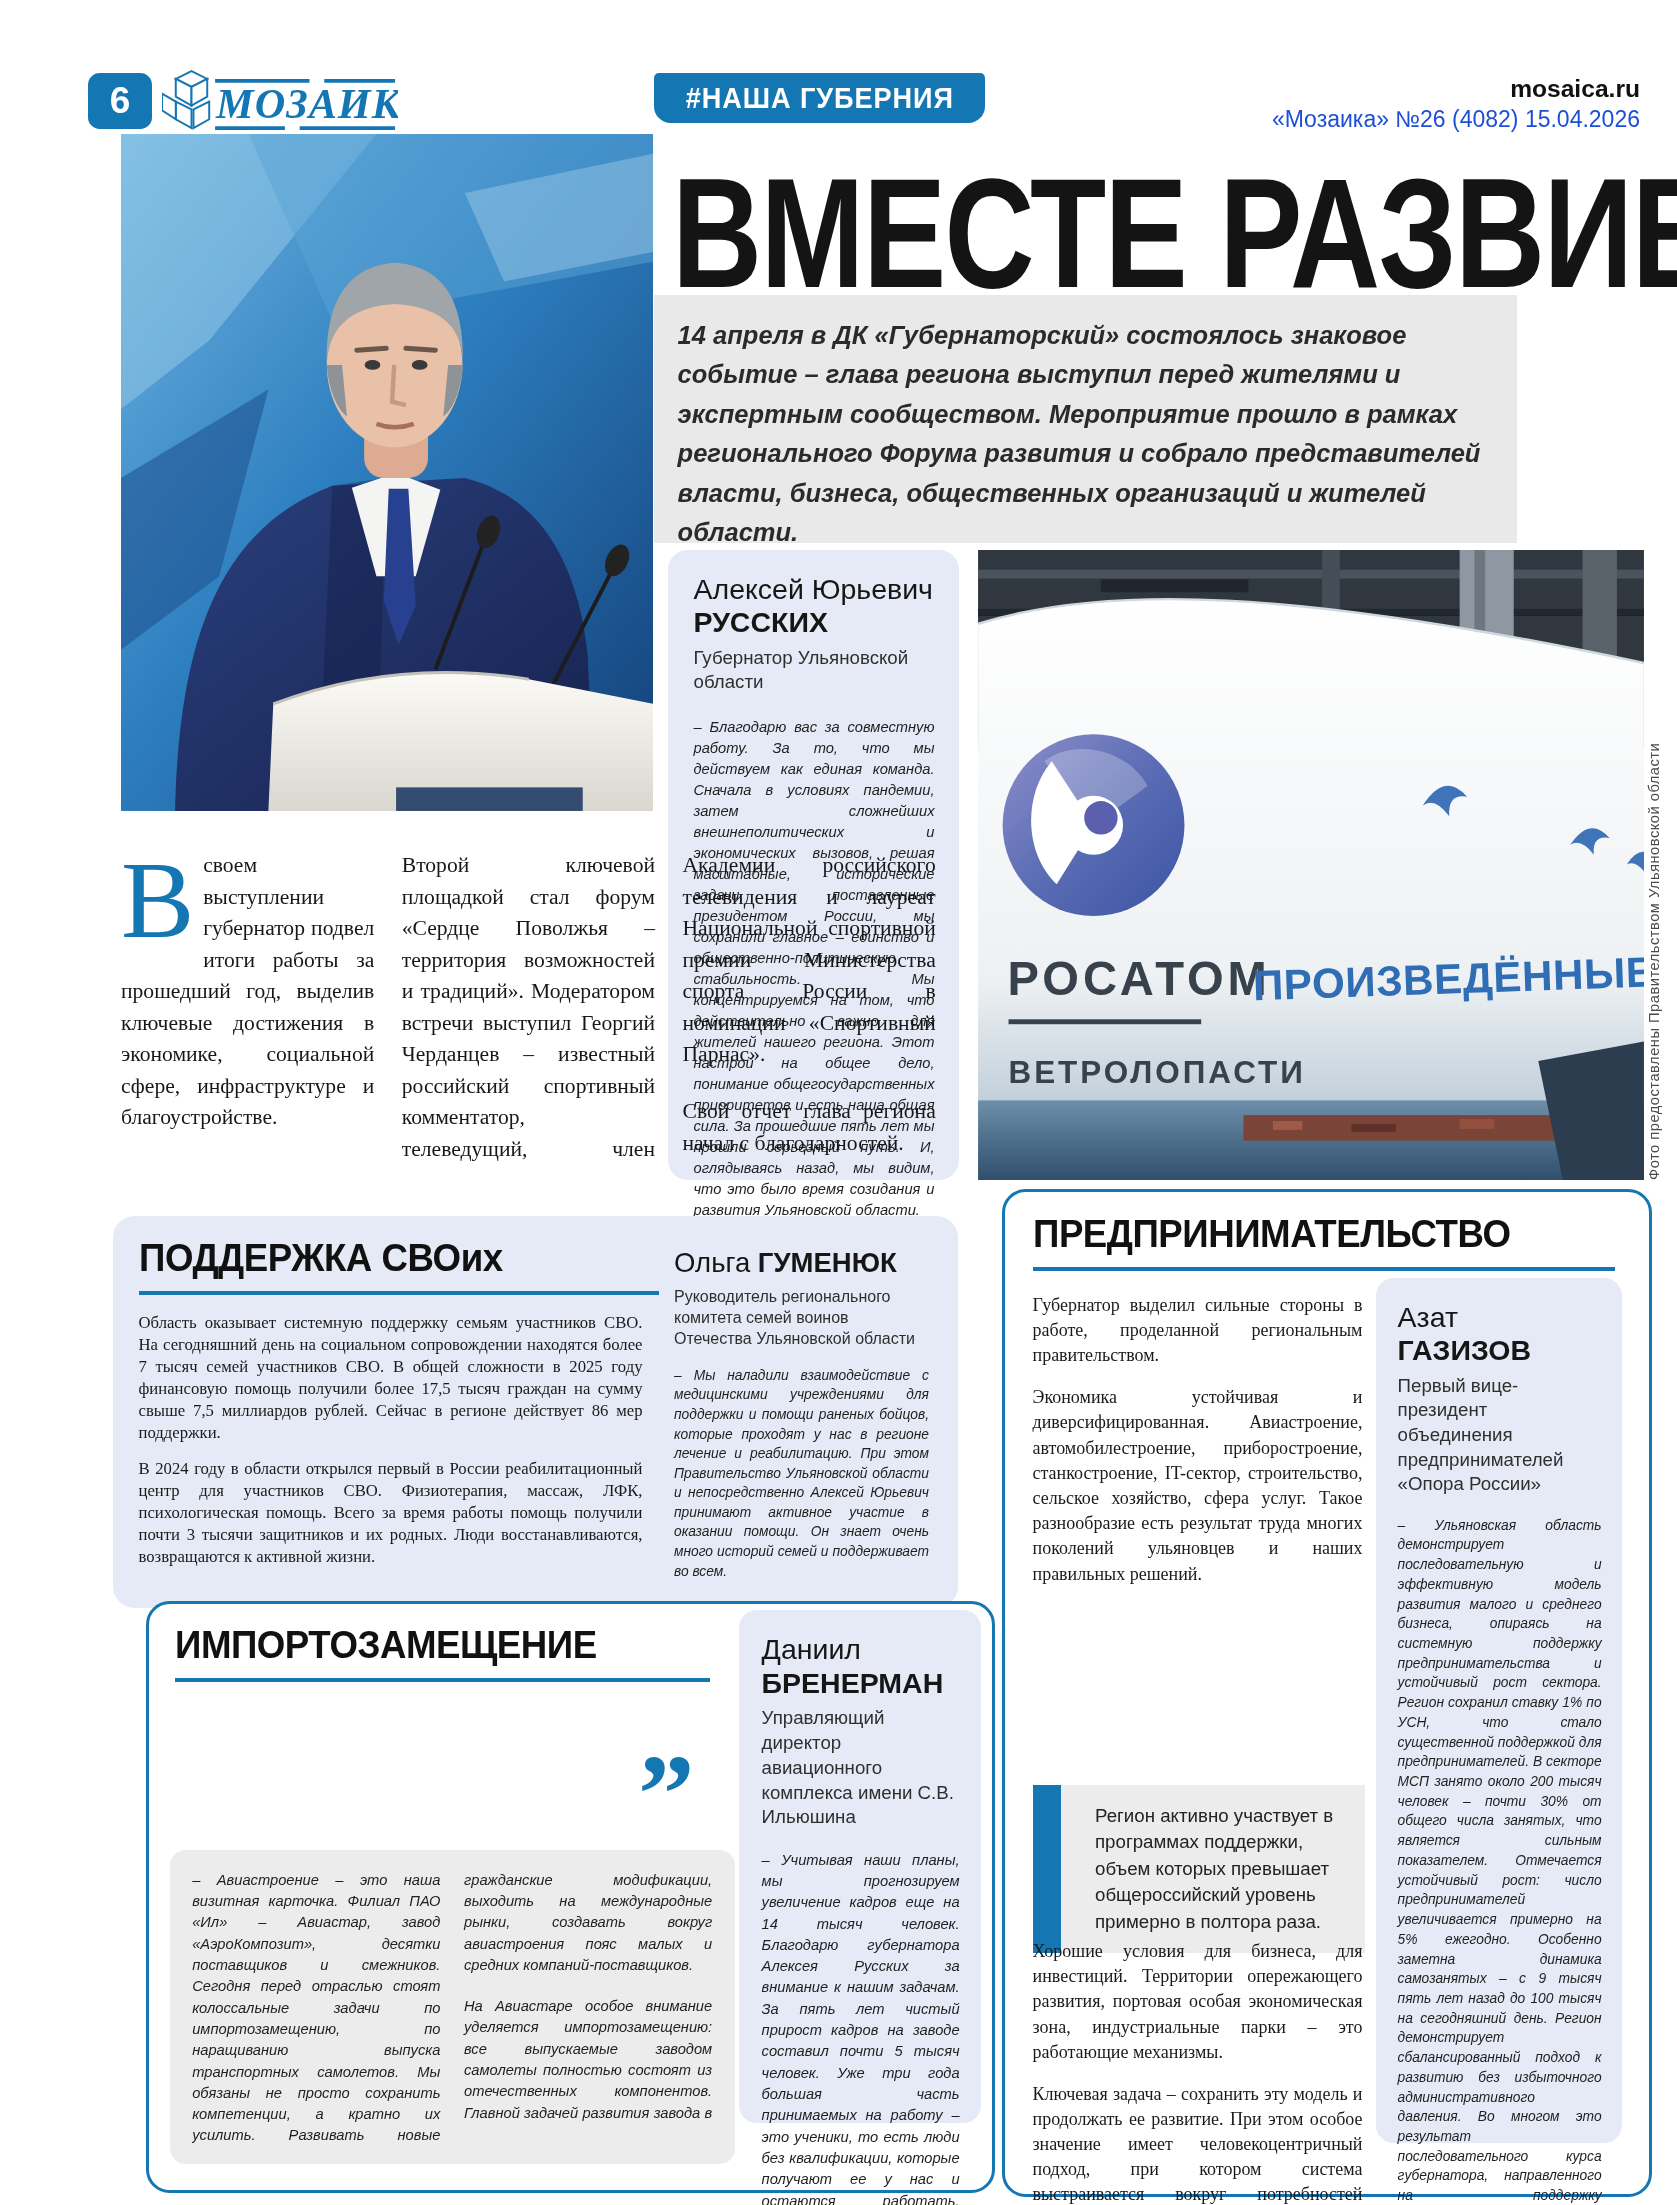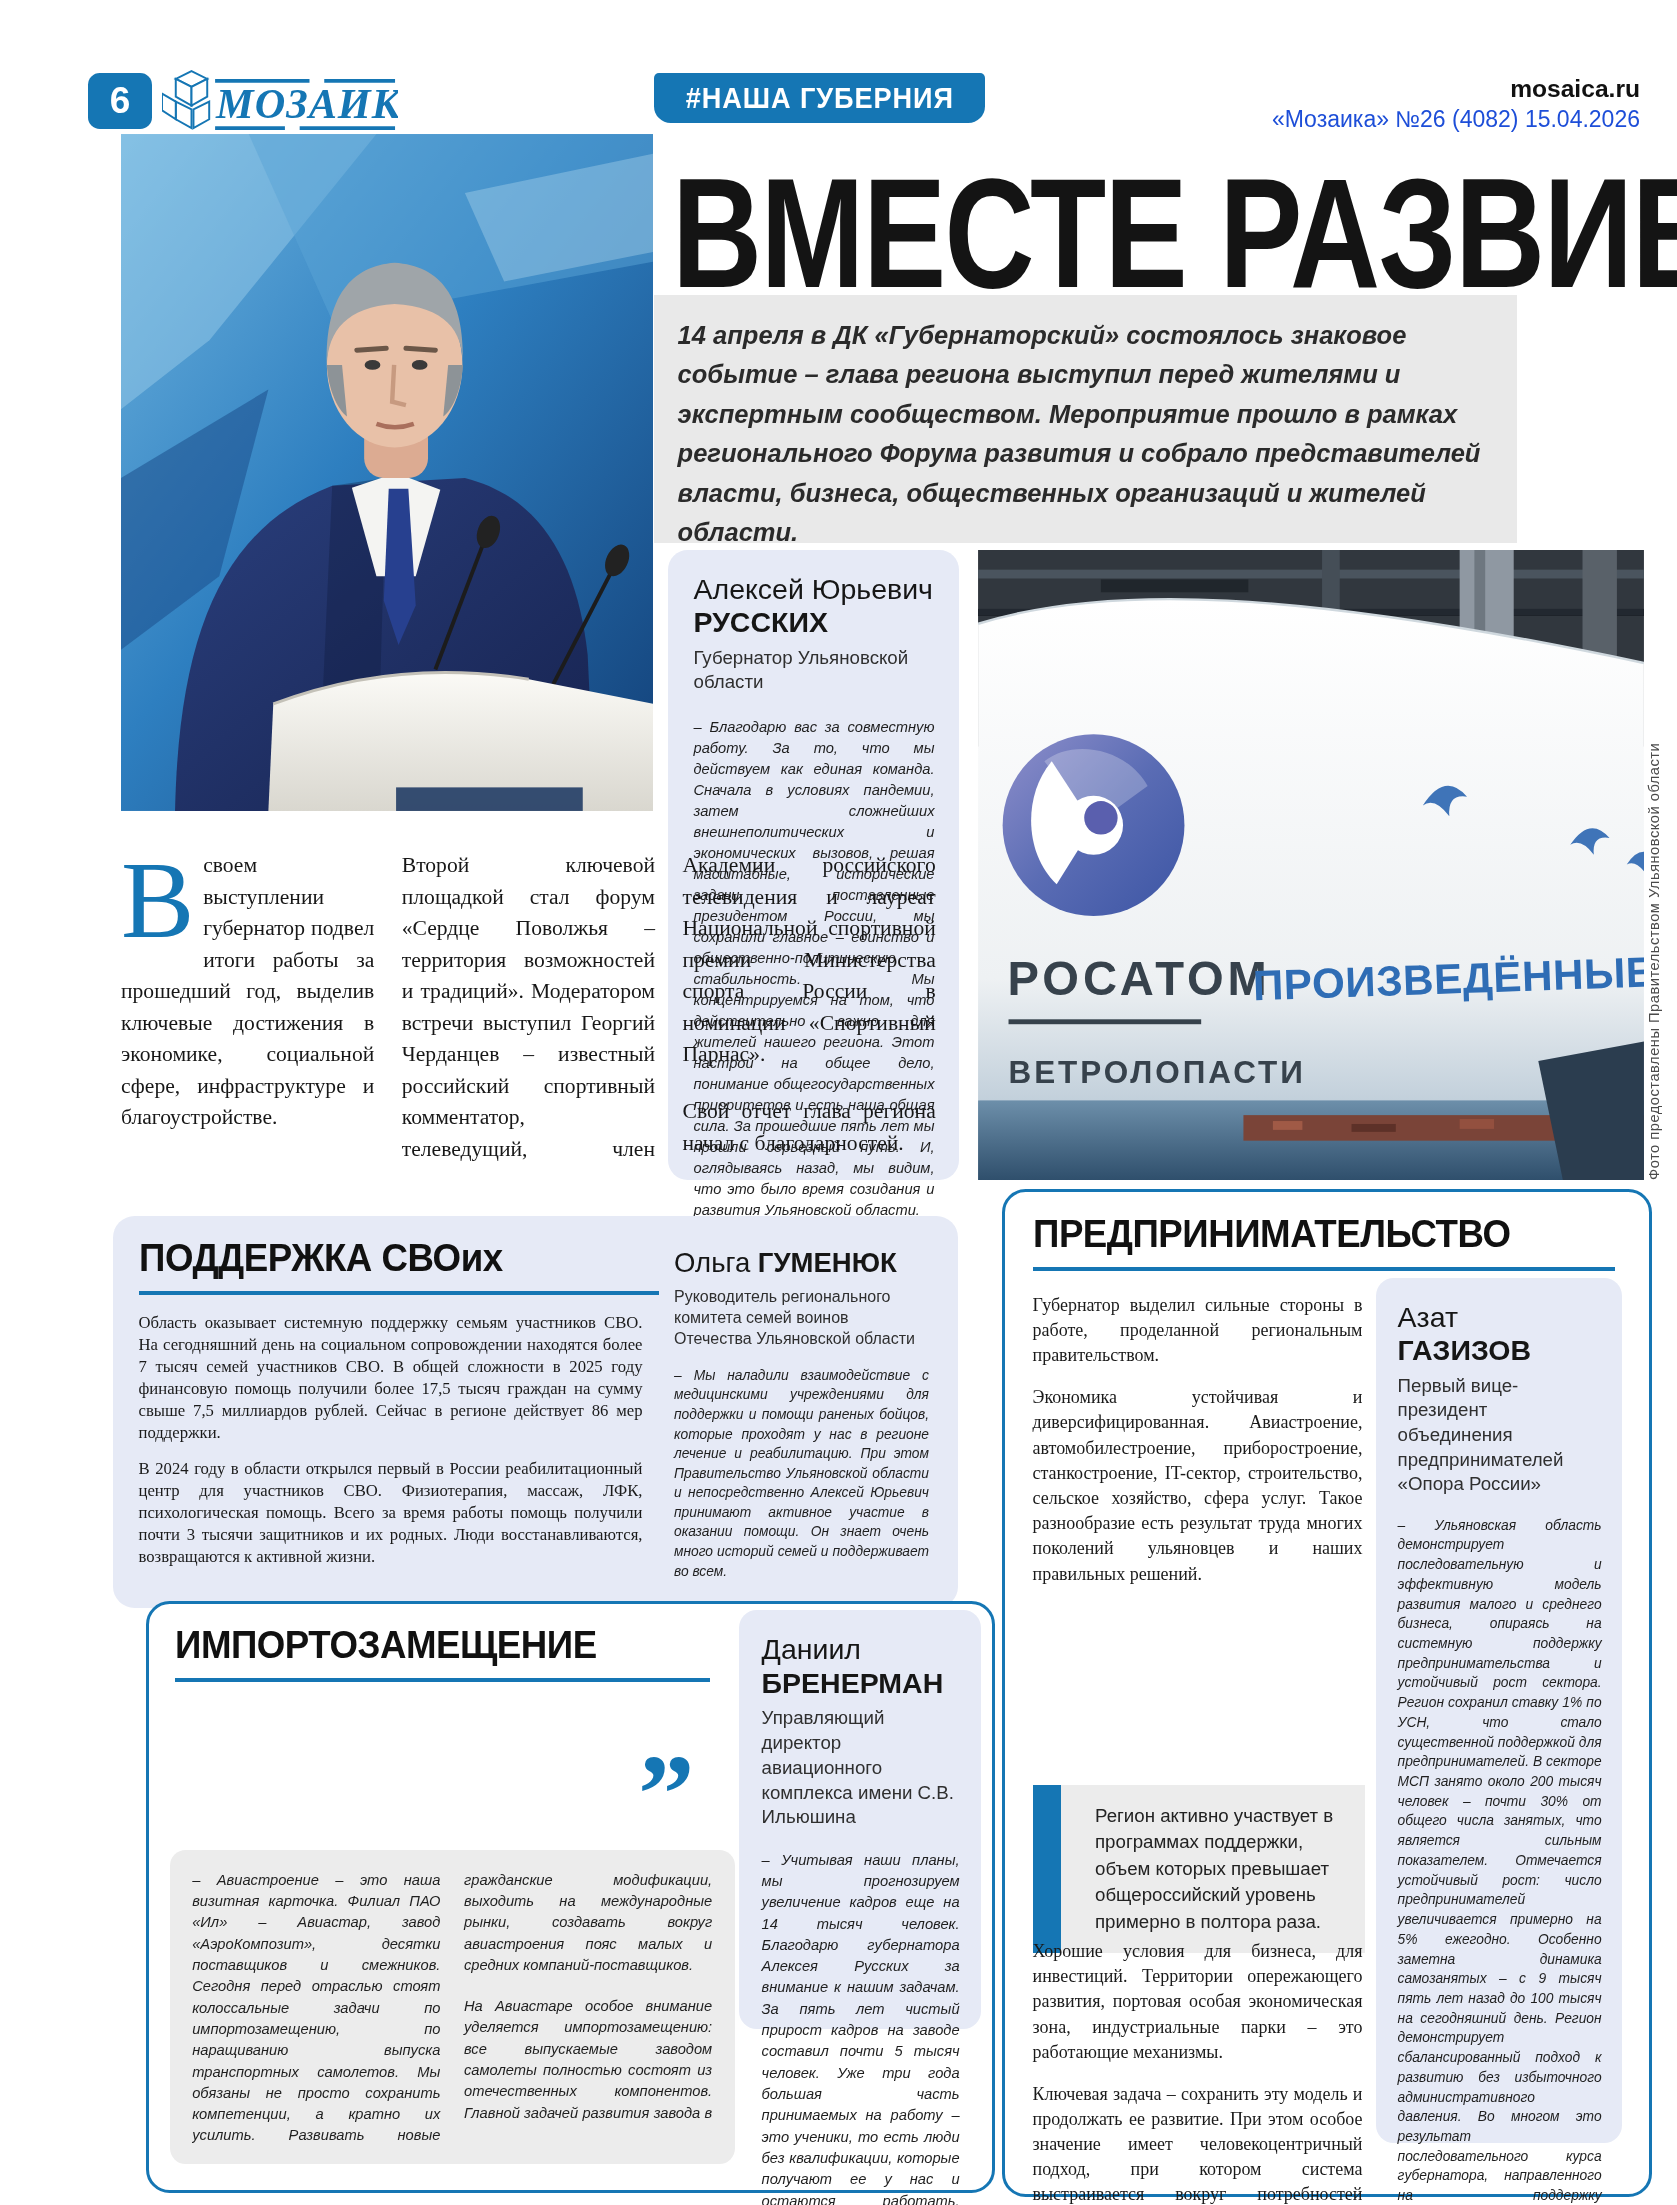--- a/index.html
+++ b/index.html
@@ -235,21 +235,21 @@
     <div class="abs sectitle" style="left:25.5px;top:18.7px;">ИМПОРТОЗАМЕЩЕНИЕ</div>
     <div class="abs secrule" style="left:25.5px;top:74px;width:535px;"></div>
     <div class="abs quoteglyph" style="left:489px;top:133px;">”</div>
     <div class="abs grayquote" style="left:20.6px;top:246px;width:565px;height:314px;">
       <div style="position:absolute;left:22.6px;top:19.7px;width:520px;height:278px;column-count:2;column-gap:23.6px;overflow:hidden;" class="sq">
         <p style="margin:0 0 19.7px 0;font-size:14.7px;line-height:1.45;">– Авиастроение – это наша визитная карточка. Филиал ПАО «Ил» – Авиастар, завод «АэроКомпозит», десятки поставщиков и смежников. Сегодня перед отраслью стоят колоссальные задачи по импортозамещению, по наращиванию выпуска транспортных самолетов. Мы обязаны не просто сохранить компетенции, а кратно их усилить. Развивать новые гражданские модификации, выходить на международные рынки, создавать вокруг авиастроения пояс малых и средних компаний-поставщиков.</p>
         <p style="margin:0 0 19.7px 0;font-size:14.7px;line-height:1.45;">На Авиастаре особое внимание уделяется импортозамещению: все выпускаемые заводом самолеты полностью состоят из отечественных компонентов. Главной задачей развития завода в ближайшей перспективе названа модернизация производства.</p>
 
       </div>
     </div>
-    <div class="abs panel" style="left:590px;top:5.9px;width:242px;height:419px;border-radius:17.7px;">
+    <div class="abs panel" style="left:590px;top:5.9px;width:242px;height:513px;border-radius:17.7px;">
       <div style="position:absolute;left:22.6px;top:23.6px;width:198px;">
         <div class="name">
           <span>Даниил</span><br>
           <span class="bold">БРЕНЕРМАН</span>
         </div>
         <div class="role">Управляющий директор авиационного комплекса имени С.В. Ильюшина</div>
         <div class="sq" style="margin-top:19.7px;font-size:14.7px;line-height:1.45;">– Учитывая наши планы, мы прогнозируем увеличение кадров еще на 14 тысяч человек. Благодарю губернатора Алексея Русских за внимание к нашим задачам. За пять лет чистый прирост кадров на заводе составил почти 5 тысяч человек. Уже три года большая часть принимаемых на работу – это ученики, то есть люди без квалификации, которые получают ее у нас и остаются работать. Количество таких людей, осваивающих профессию и остающихся на заводе, выросло за три года в три раза.</div>
       </div>
     </div>
   </div>

